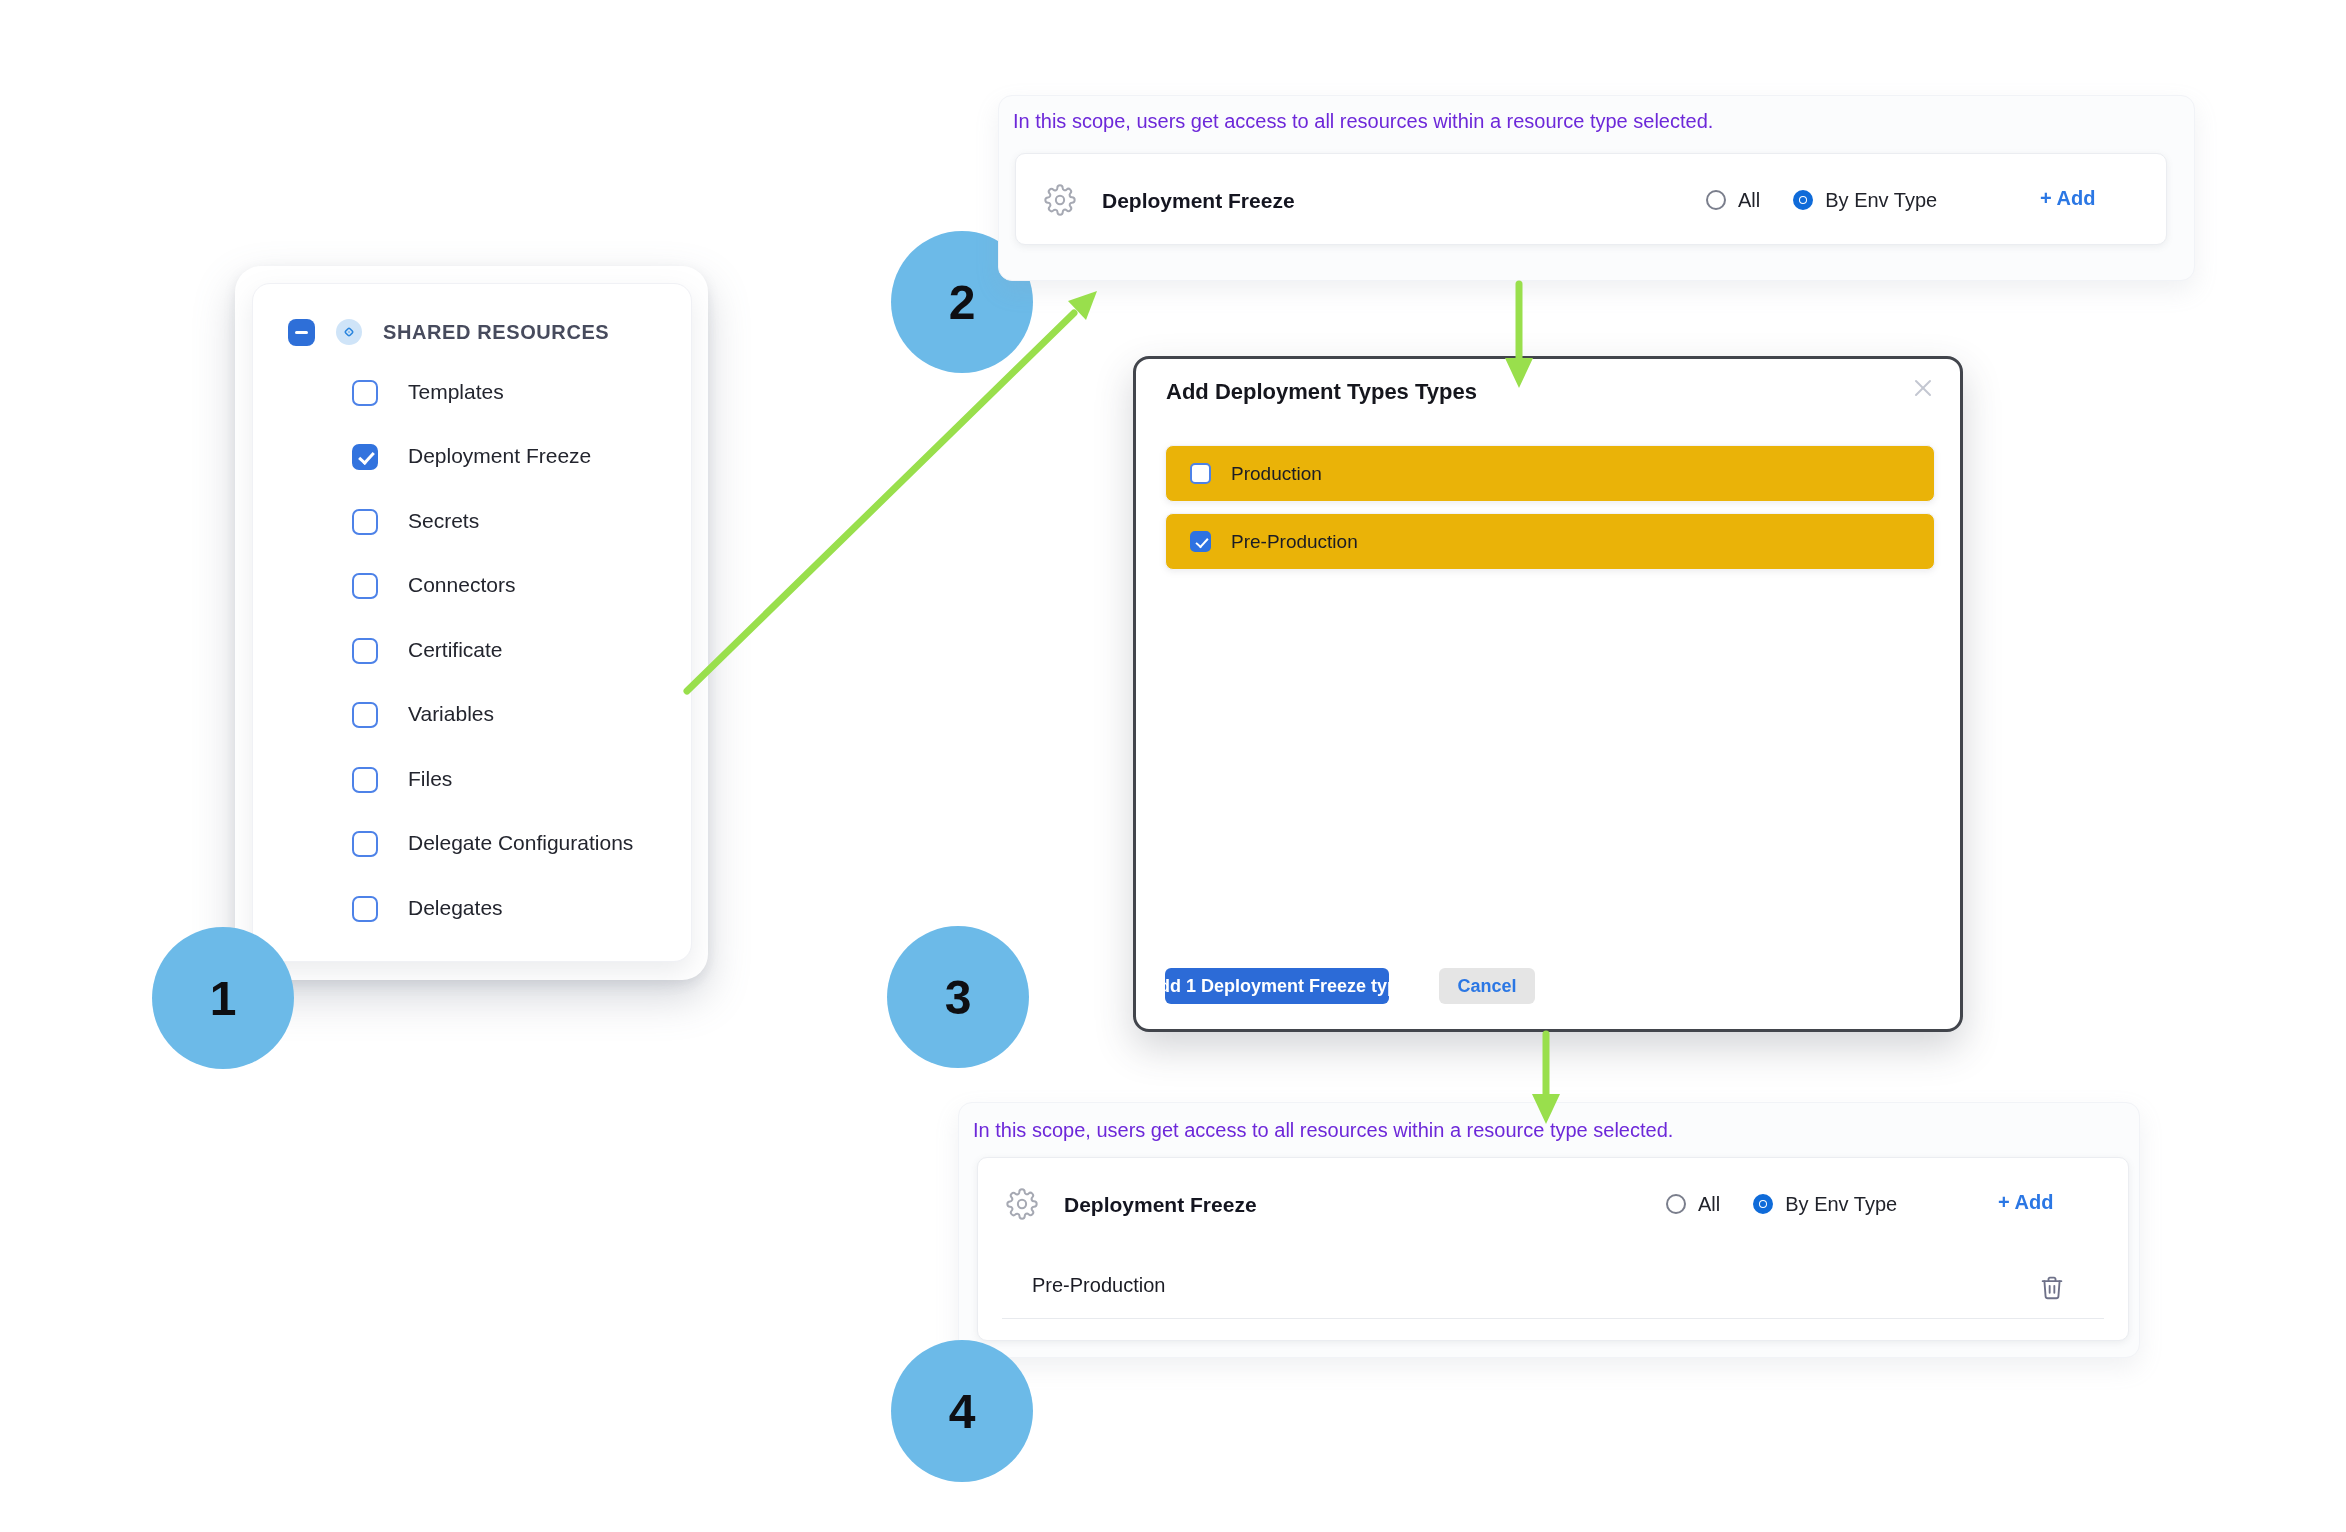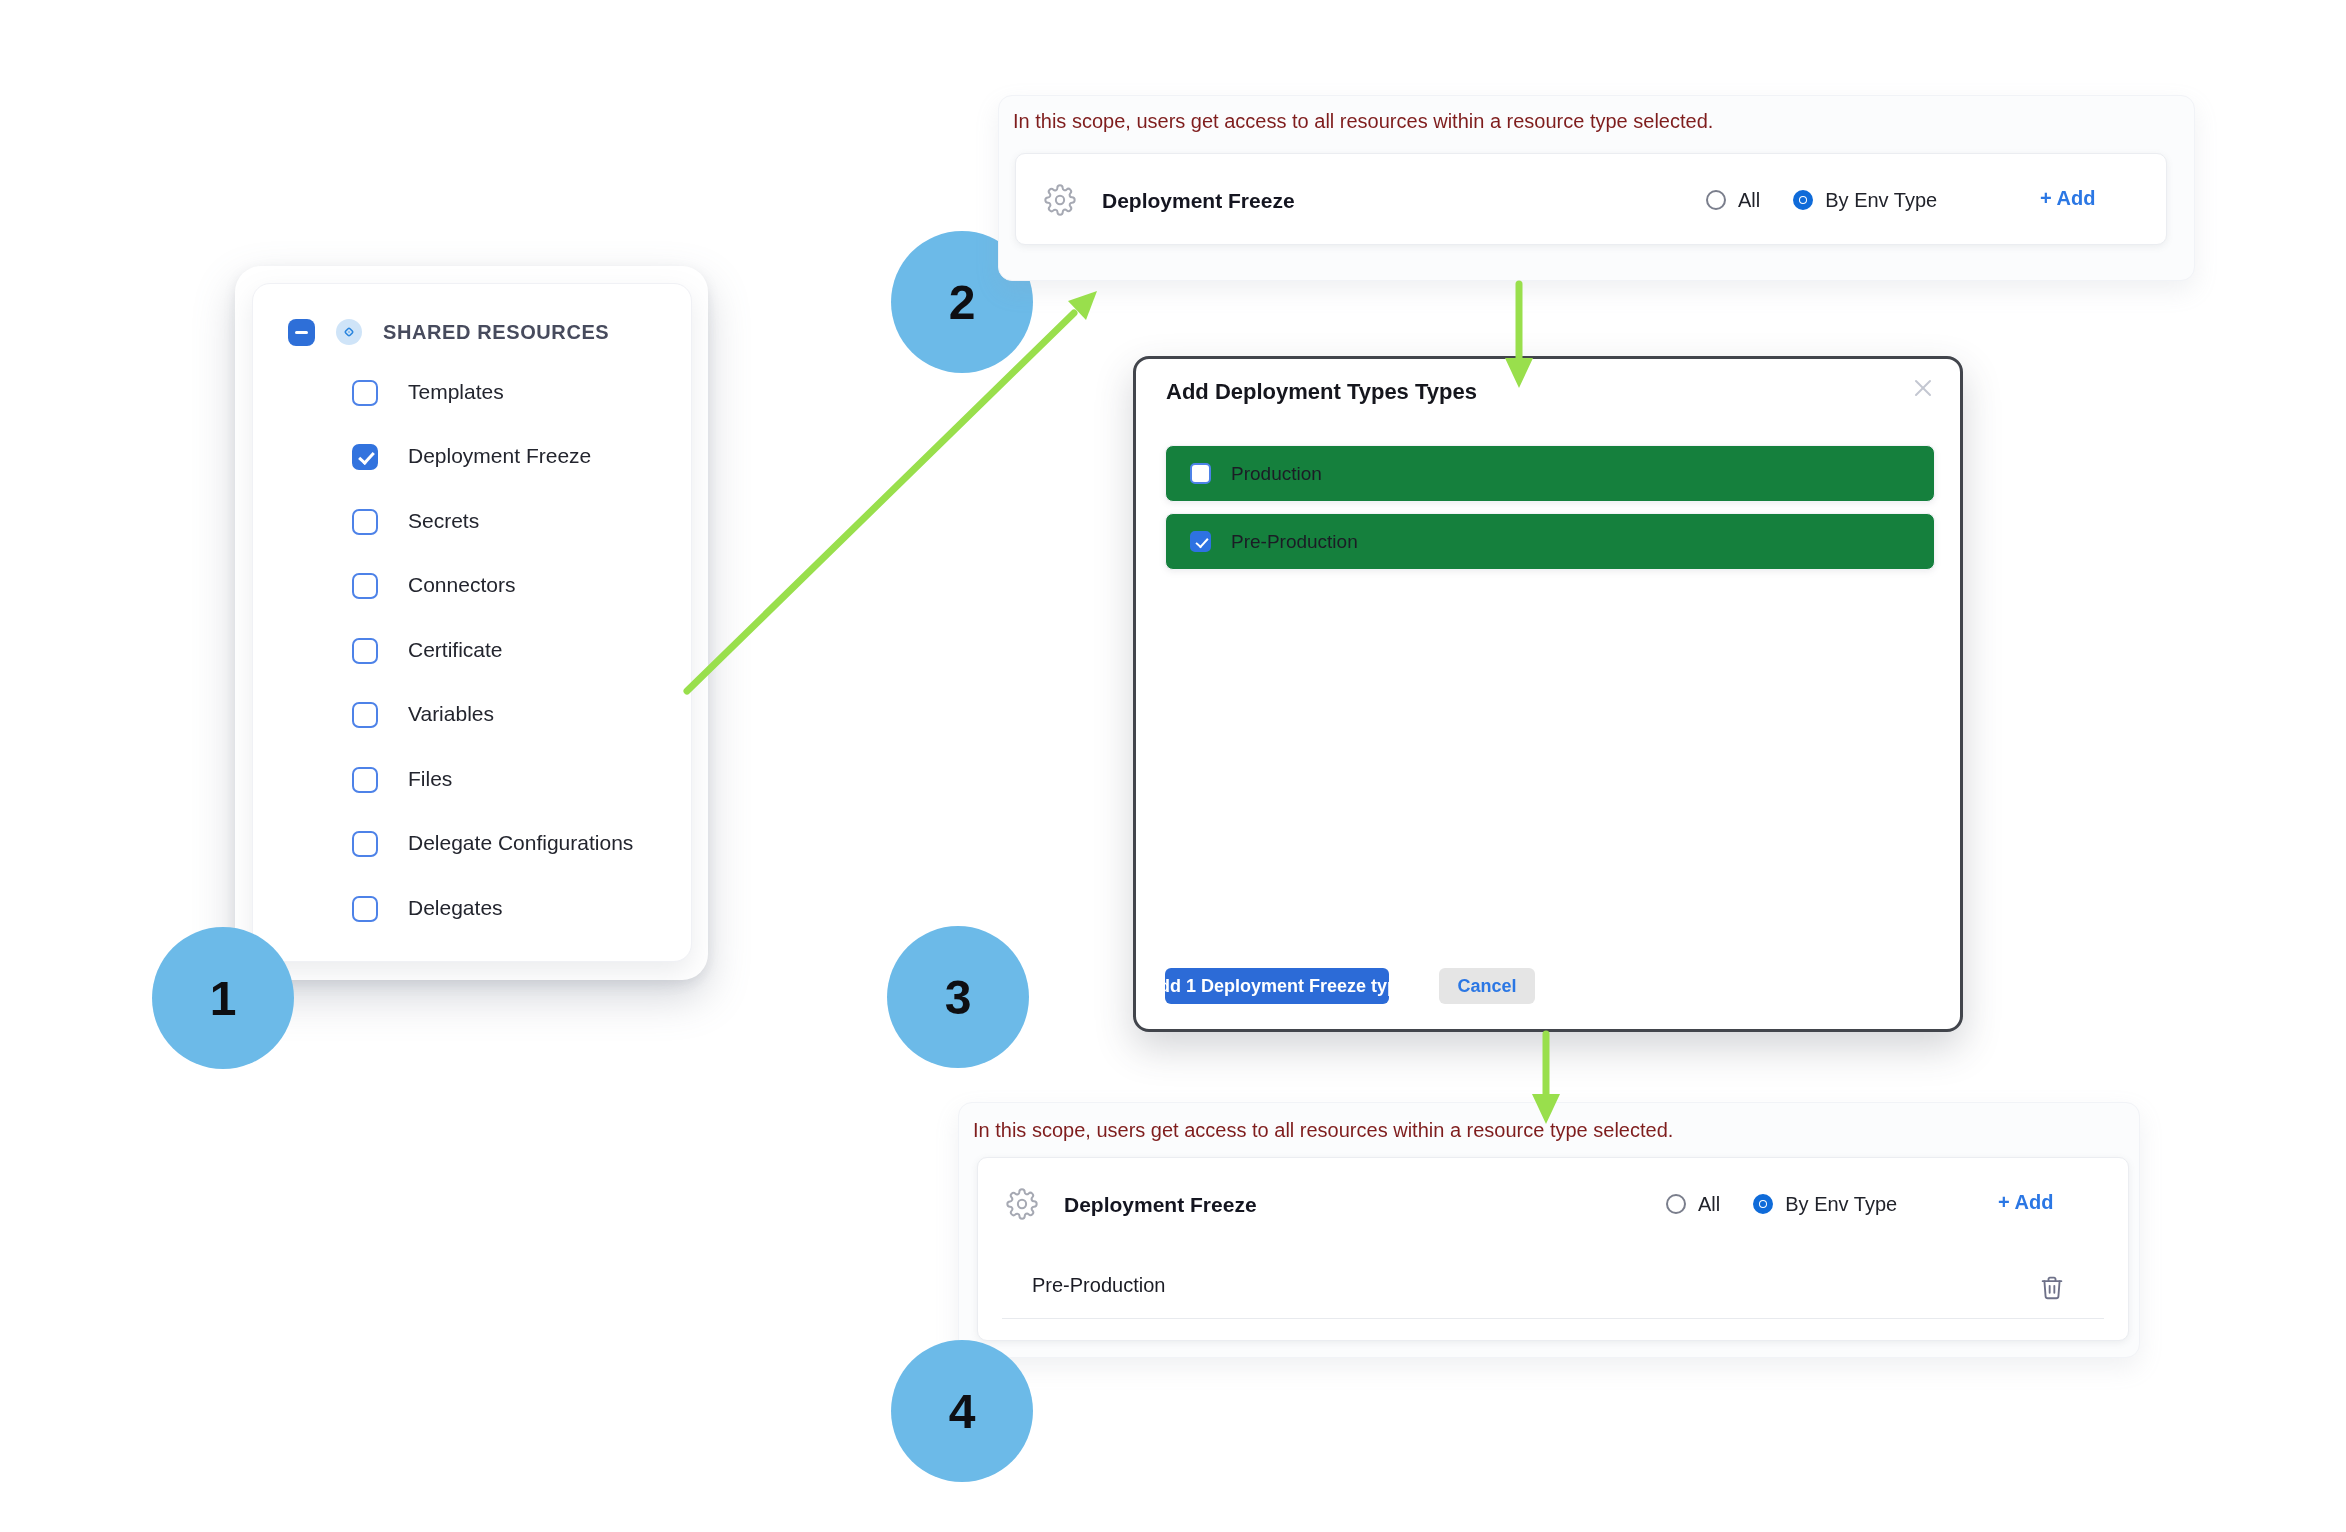--- a/index.html
+++ b/index.html
@@ -38,21 +38,21 @@
   .cbx.checked{background:var(--checkbox-blue);border-color:var(--checkbox-blue);}
   .cbx.checked::after{content:"";position:absolute;left:5px;top:6px;width:12px;height:6px;
     border-left:3px solid #fff;border-bottom:3px solid #fff;transform:rotate(-48deg);}
   .side-label{font-size:21px;color:#23252e;}
 
   
   .scope-panel{position:absolute;background:#fbfcfd;border:1px solid #f1f3f7;border-radius:14px;
     box-shadow:0 10px 24px rgba(150,156,172,.14);}
   .scope-top{left:998px;top:95px;width:1197px;height:186px;}
   .scope-bottom{left:958px;top:1102px;width:1182px;height:256px;}
-  .scope-desc{position:absolute;left:14px;top:111px;font-size:20px;color:#7f1d1d;white-space:nowrap;}
+  .scope-desc{position:absolute;left:14px;top:111px;font-size:20px;color:#6d28d9;white-space:nowrap;}
   .scope-bottom .scope-desc{top:16px;}
   .scope-top .scope-desc{top:14px;}
 
   .scope-card{position:absolute;background:#fff;border:1px solid #ebedf1;border-radius:10px;
     box-shadow:0 2px 7px rgba(100,106,120,.10);}
   .scope-top .scope-card{left:16px;top:57px;width:1152px;height:92px;}
   .scope-bottom .scope-card{left:18px;top:54px;width:1152px;height:184px;}
 
   .res-row{position:absolute;left:0;top:0;width:100%;height:92px;}
   .res-row .gear{position:absolute;left:28px;top:30px;}
@@ -72,21 +72,21 @@
   .type-row{position:absolute;left:0;top:98px;width:100%;height:62px;}
   .type-label{position:absolute;left:54px;top:18px;font-size:20px;color:#1b1c25;}
   .trash-btn{position:absolute;left:1058px;top:14px;width:32px;height:34px;display:flex;align-items:center;justify-content:center;}
   .type-divider{position:absolute;left:24px;right:24px;top:160px;height:1px;background:#e8eaee;}
 
   
   .modal{position:absolute;left:1133px;top:356px;width:830px;height:676px;background:#fff;border:3px solid #42454c;
     border-radius:16px;box-shadow:0 16px 38px rgba(60,64,76,.22);}
   .modal-title{position:absolute;left:30px;top:20px;font-size:22px;font-weight:700;color:#15161d;}
   .modal-close{position:absolute;right:22px;top:14px;width:30px;height:30px;display:flex;align-items:center;justify-content:center;}
-  .modal-row{position:absolute;left:29px;width:770px;height:57px;background:#15803d;border:1px solid #f2f3f6;border-radius:8px;
+  .modal-row{position:absolute;left:29px;width:770px;height:57px;background:#eab308;border:1px solid #f2f3f6;border-radius:8px;
     box-shadow:0 2px 6px rgba(120,126,142,.13);display:flex;align-items:center;}
   .modal-row .mcbx{margin-left:24px;}
   .mcbx{width:21px;height:21px;border-radius:5px;border:2px solid var(--checkbox-border);background:#fff;position:relative;flex:0 0 auto;}
   .mcbx.checked{background:#2e72e2;border-color:#2e72e2;}
   .mcbx.checked::after{content:"";position:absolute;left:3.5px;top:4.5px;width:10px;height:5px;
     border-left:2.5px solid #fff;border-bottom:2.5px solid #fff;transform:rotate(-48deg);}
   .modal-row-label{margin-left:20px;font-size:19px;color:#1b1c25;}
   .modal-row1{top:86px;}
   .modal-row2{top:154px;}
   .btn-primary{position:absolute;left:29px;top:609px;width:224px;height:36px;border-radius:6px;background:var(--primary-button);

